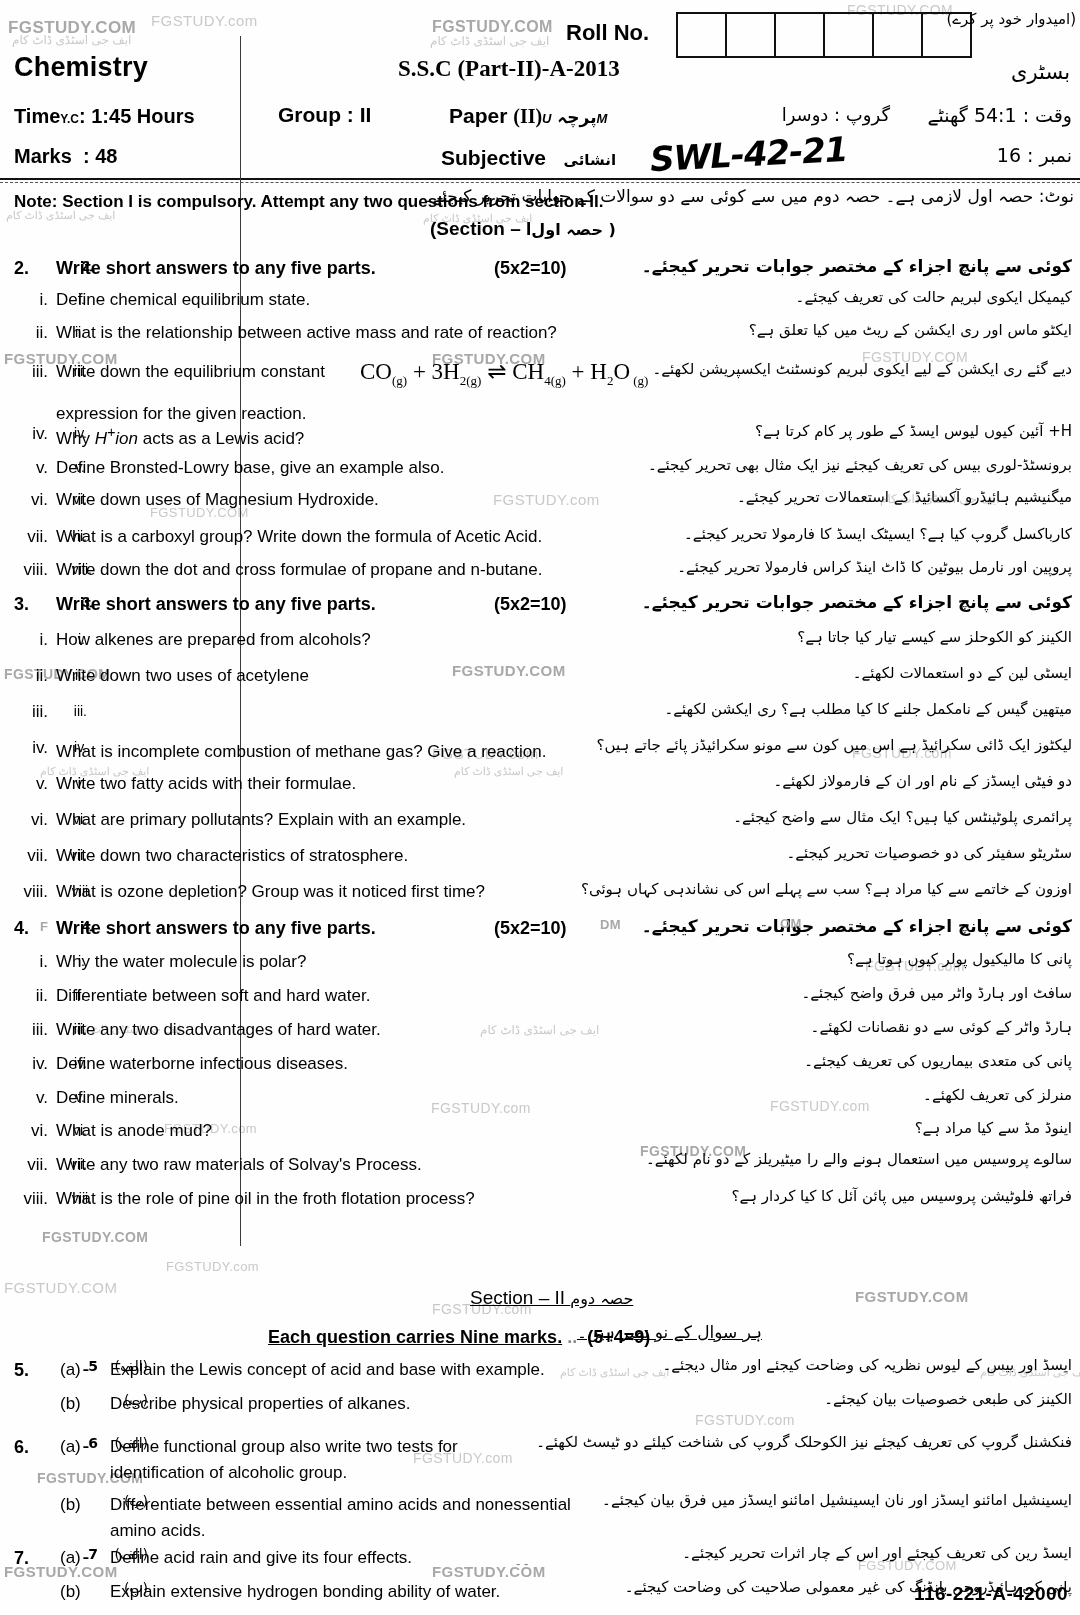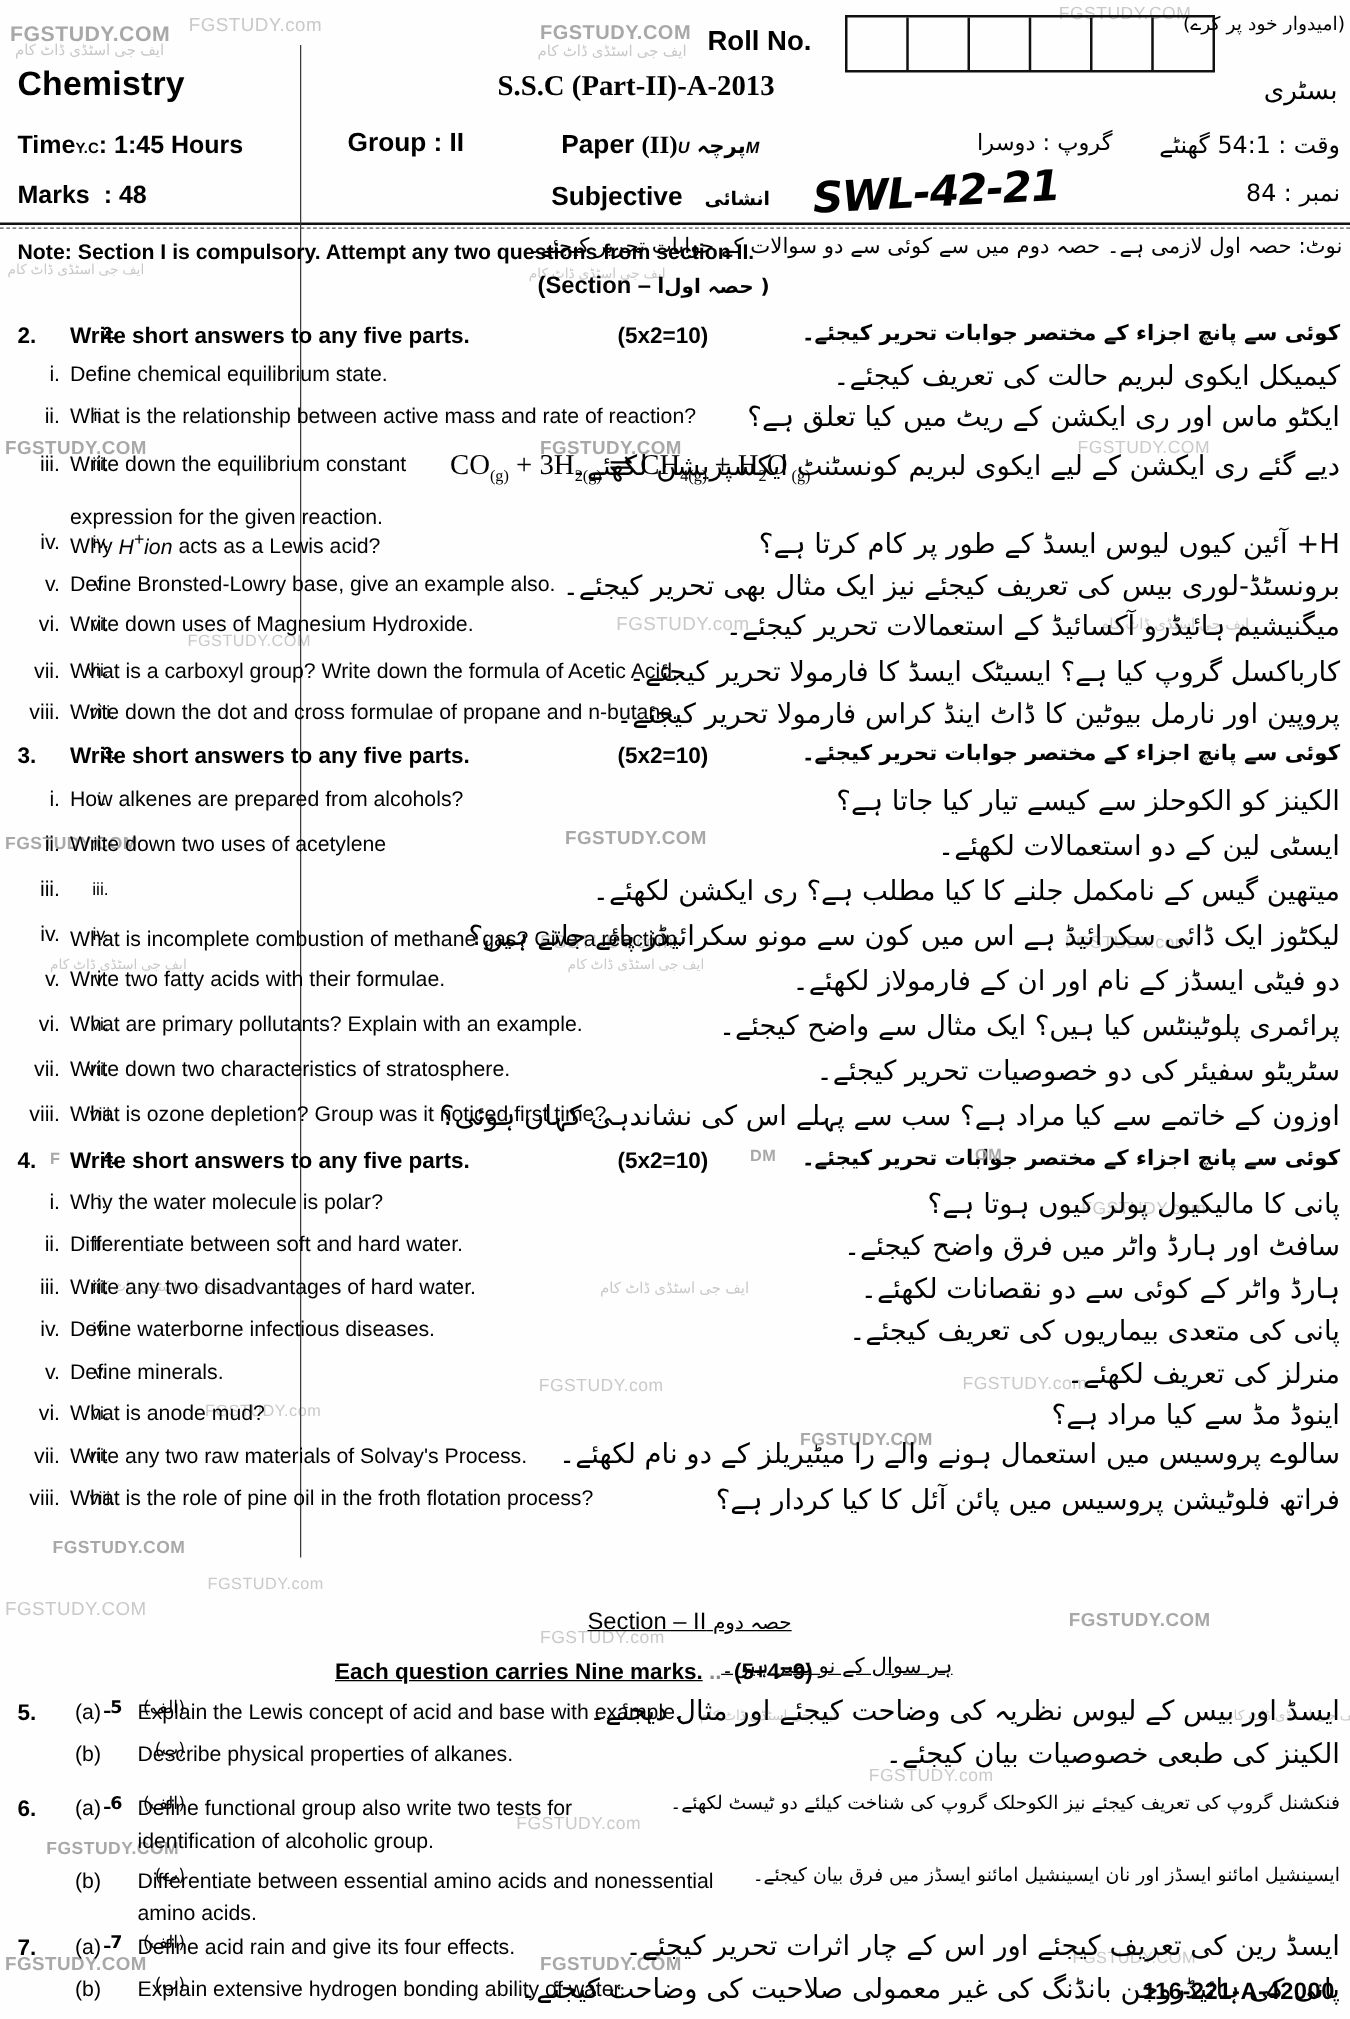--- a/index.html
+++ b/index.html
@@ -125,21 +125,21 @@
   .q-marks {
     font-size: 18px; font-weight: bold;
   }
   .p-rom {
     font-size: 17px; text-align: right;
   }
   .p-txt {
     font-size: 17px;
   }
   .ur-line {
-    font-size: 22px; text-align: right; right: 8px;
+    font-size: 15px; text-align: right; right: 8px;
   }
   .ur-head { font-size: 17px; font-weight: bold; text-align: right; right: 8px;}
   .ur-rom  { font-size: 14px; }
 
   .eqn {
     left: 360px; top: 358px;
     font-family: "Liberation Serif", serif;
     font-size: 23px;
     white-space: nowrap;
   }
@@ -252,21 +252,21 @@
   <div class="abs en hdr-subjective">
     <span>Subjective</span>
     &nbsp;&nbsp;<span class="urd">انشائی</span>
   </div>
 
   <div class="abs hdr-hand">SWL-42-21</div>
 
   <div class="abs ur hdr-ur-note">(امیدوار خود پر کرے)</div>
   <div class="abs ur hdr-ur-right1">بسٹری</div>
   <div class="abs ur hdr-ur-right2">وقت : 1:45 گھنٹے</div>
-  <div class="abs ur hdr-ur-right3">نمبر : 48</div>
+  <div class="abs ur hdr-ur-right3">نمبر : 61</div>
   <div class="abs ur hdr-ur-group">گروپ : دوسرا</div>
 
   <div class="hrule" style="top:178px;"></div>
   <div class="hrule thin" style="top:182px; border-top:1px dashed #555;"></div>
 
   <div class="vrule" style="left:240px; top:36px; height:1210px;"></div>
 
   <div class="abs en note-en">Note:  Section I is compulsory. Attempt any two questions from section II.</div>
   <div class="abs ur note-ur">نوٹ: حصہ اول لازمی ہے۔ حصہ دوم میں سے کوئی سے دو سوالات کے جوابات تحریر کیجئے۔</div>
 

